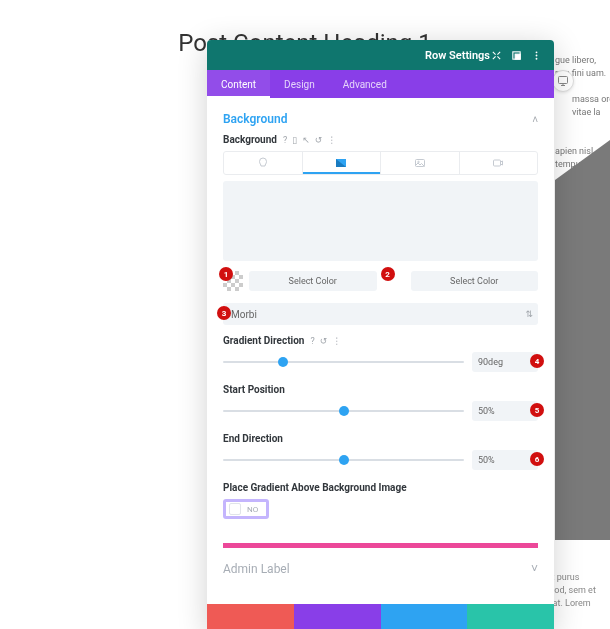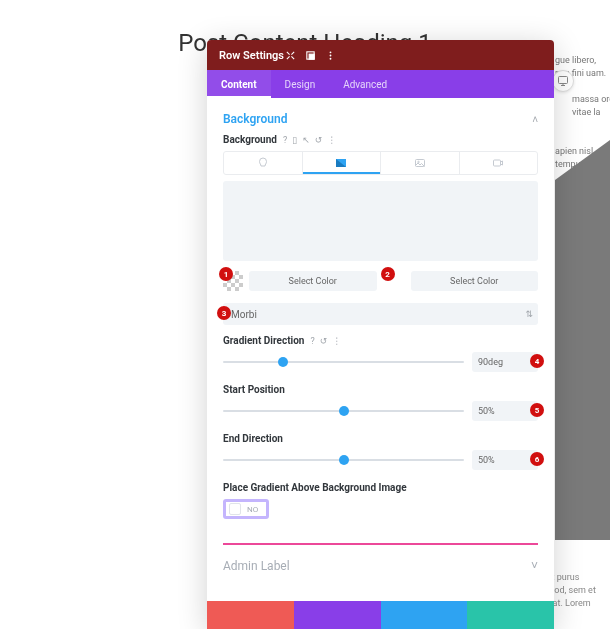--- a/index.html
+++ b/index.html
@@ -78,50 +78,49 @@
     top: 40px;
     left: 207px;
     width: 347px;
     background: #fff;
     box-shadow: 0 5px 30px rgba(0,0,0,0.18);
     border-radius: 4px 4px 0 0;
     overflow: hidden;
     z-index: 10;
   }
   .titlebar {
-    background: #7f1d1d;
+    background: #0f766e;
     color: #fff;
     height: 30px;
     display: flex;
     align-items: center;
     padding: 0 12px;
     font-size: 11px;
     font-weight: 600;
-    justify-content: flex-start;
+    justify-content: flex-end;
   }
   .titlebar-icons { display: flex; gap: 8px; align-items: center; }
   .titlebar-icons .ico { width: 12px; height: 12px; display: inline-flex; align-items: center; justify-content: center; }
   .tabs {
     background: #893EE8;
     display: flex;
     height: 28px;
   }
   .tab {
     color: rgba(255,255,255,0.78);
     font-size: 10px;
     padding: 0 14px;
     display: flex;
     align-items: center;
     cursor: pointer;
   }
   .tab.active {
     color: #fff;
     background: rgba(255,255,255,0.08);
     position: relative;
-    font-weight: bold;
   }
   .tab.active::after {
     content: "";
     position: absolute;
     bottom: 0;
     left: 0;
     right: 0;
     height: 2px;
     background: #fff;
   }
@@ -335,21 +334,21 @@
     border-radius: 2px;
   }
 
   .admin-row {
     display: flex;
     justify-content: space-between;
     align-items: center;
     color: #a7adb5;
     font-size: 12px;
     padding: 14px 0 18px 0;
-    border-top: 2px solid #ec4899;
+    border-top: 5px solid #ec4899;
   }
 
   .help {
     text-align: center;
     color: #2ea3f2;
     font-size: 10px;
     padding-bottom: 8px;
   }
   .help .qm {
     display: inline-flex;

